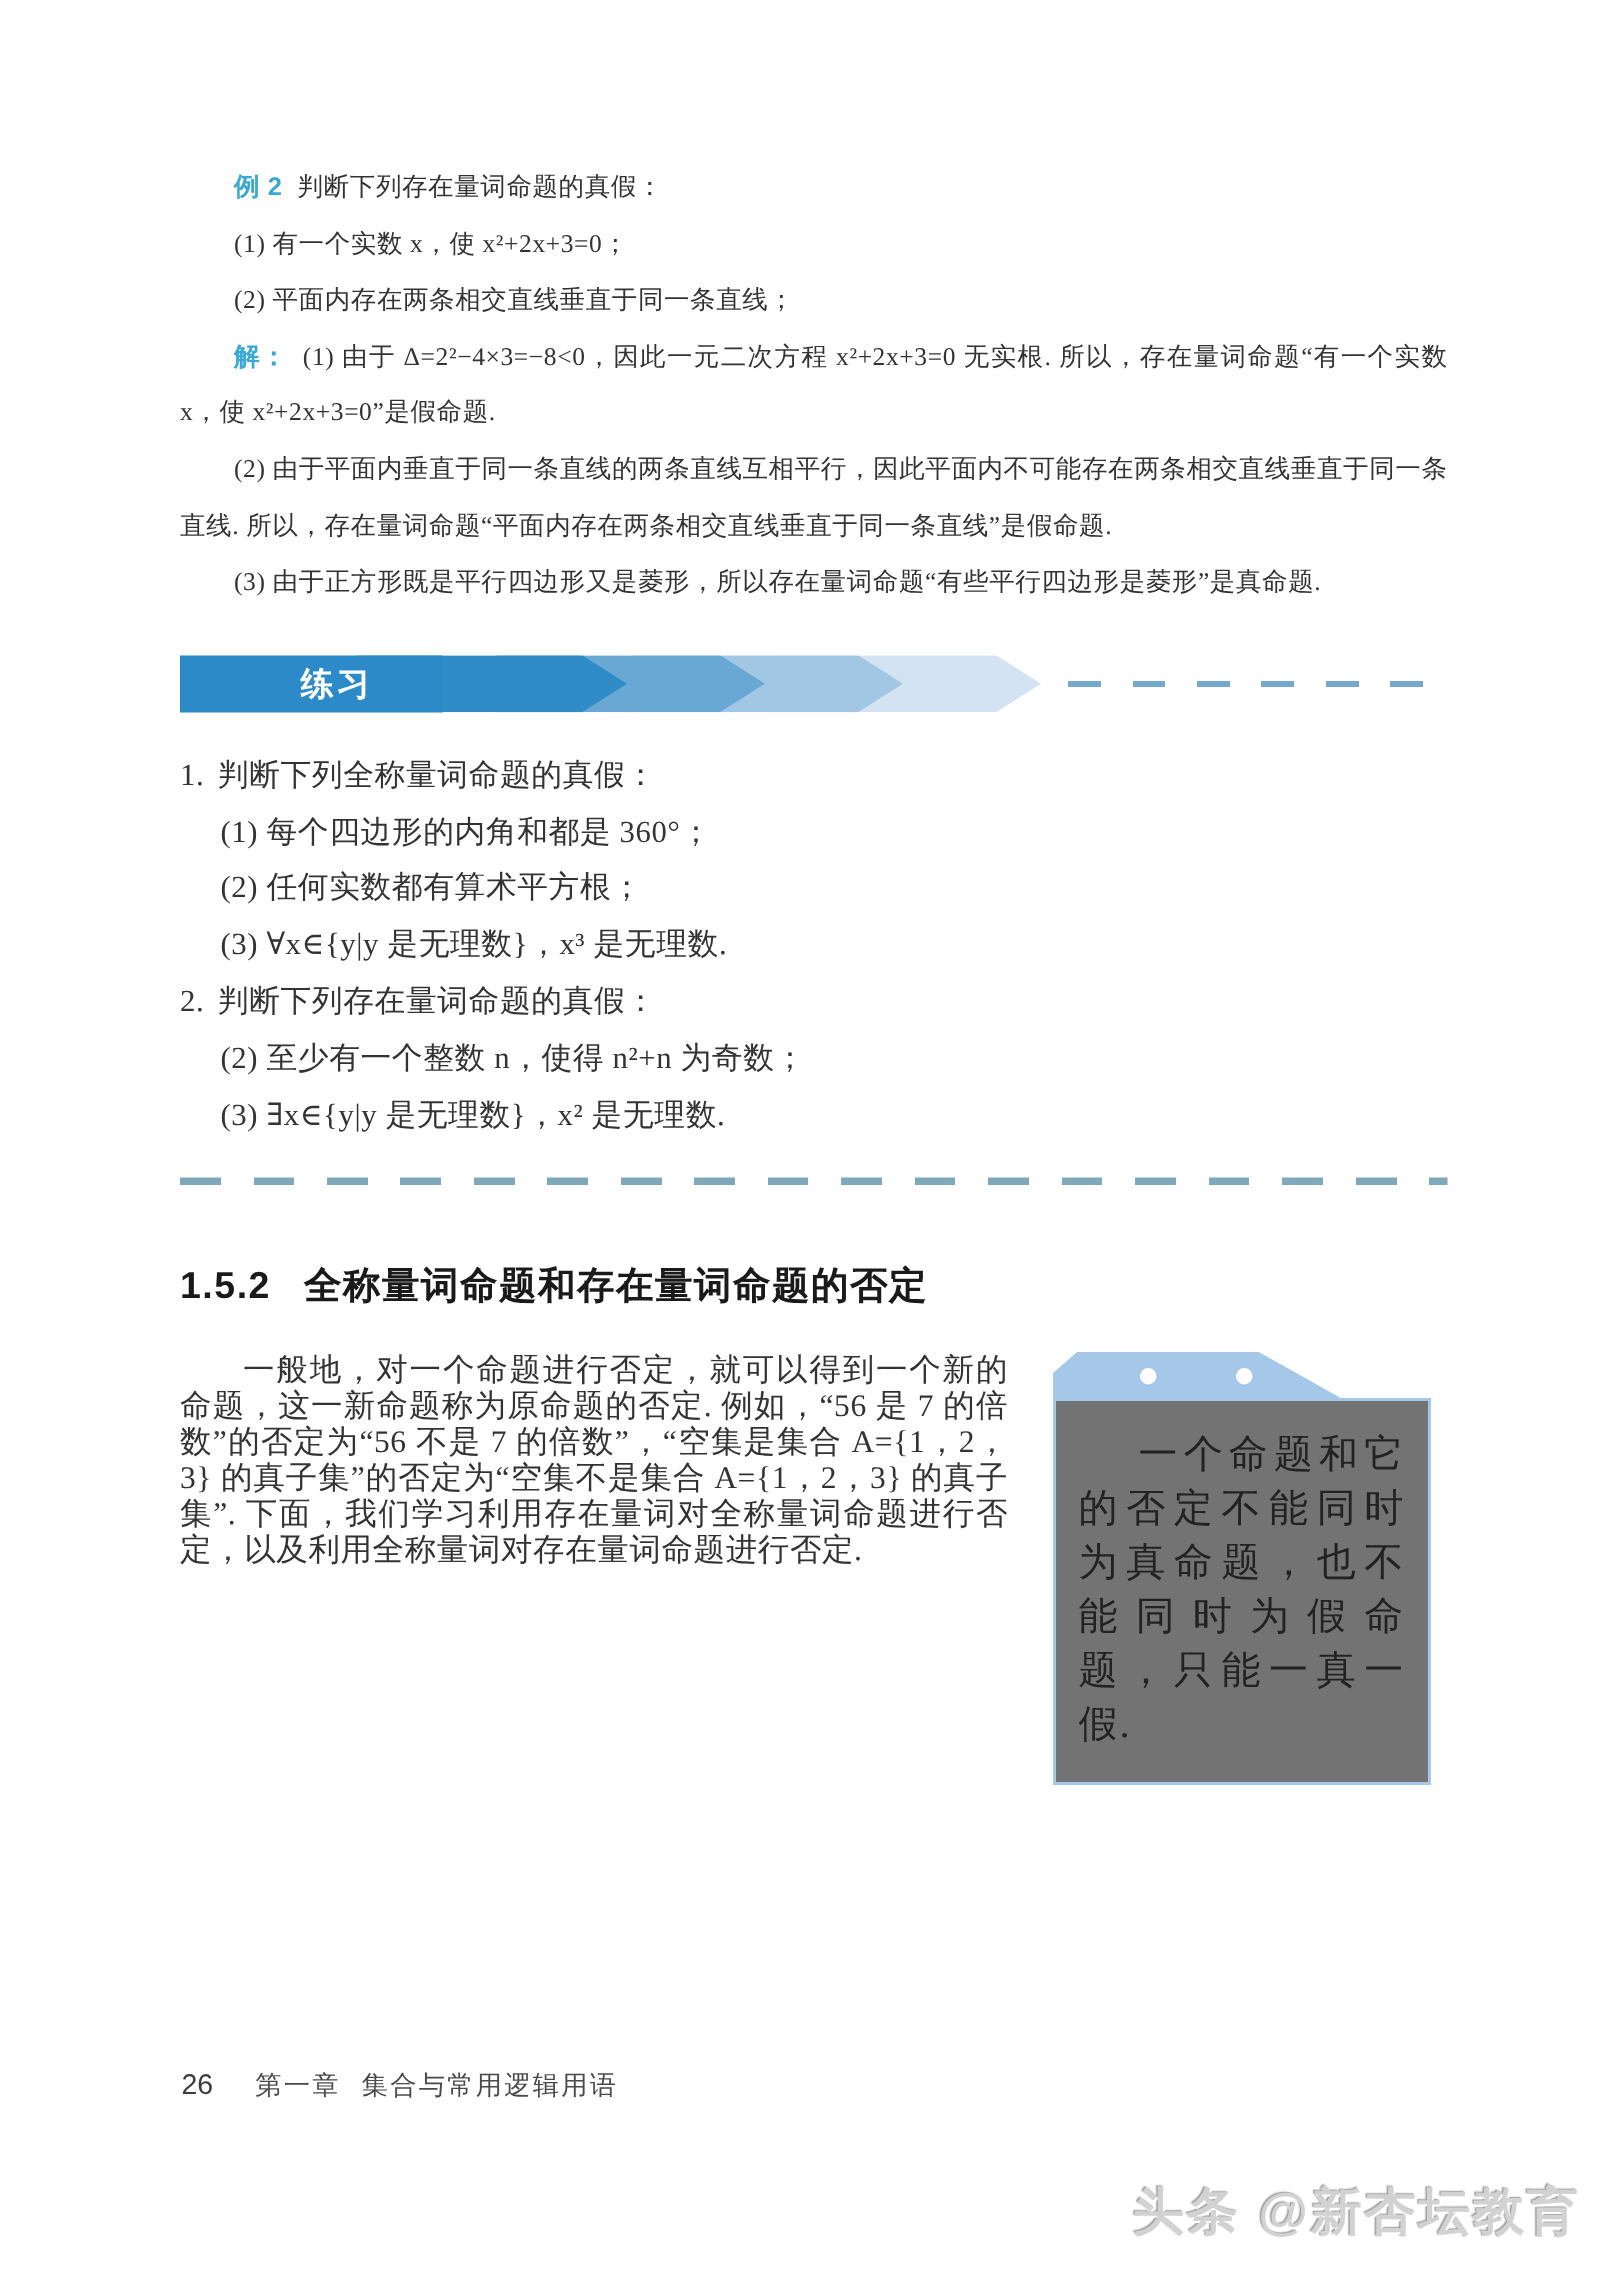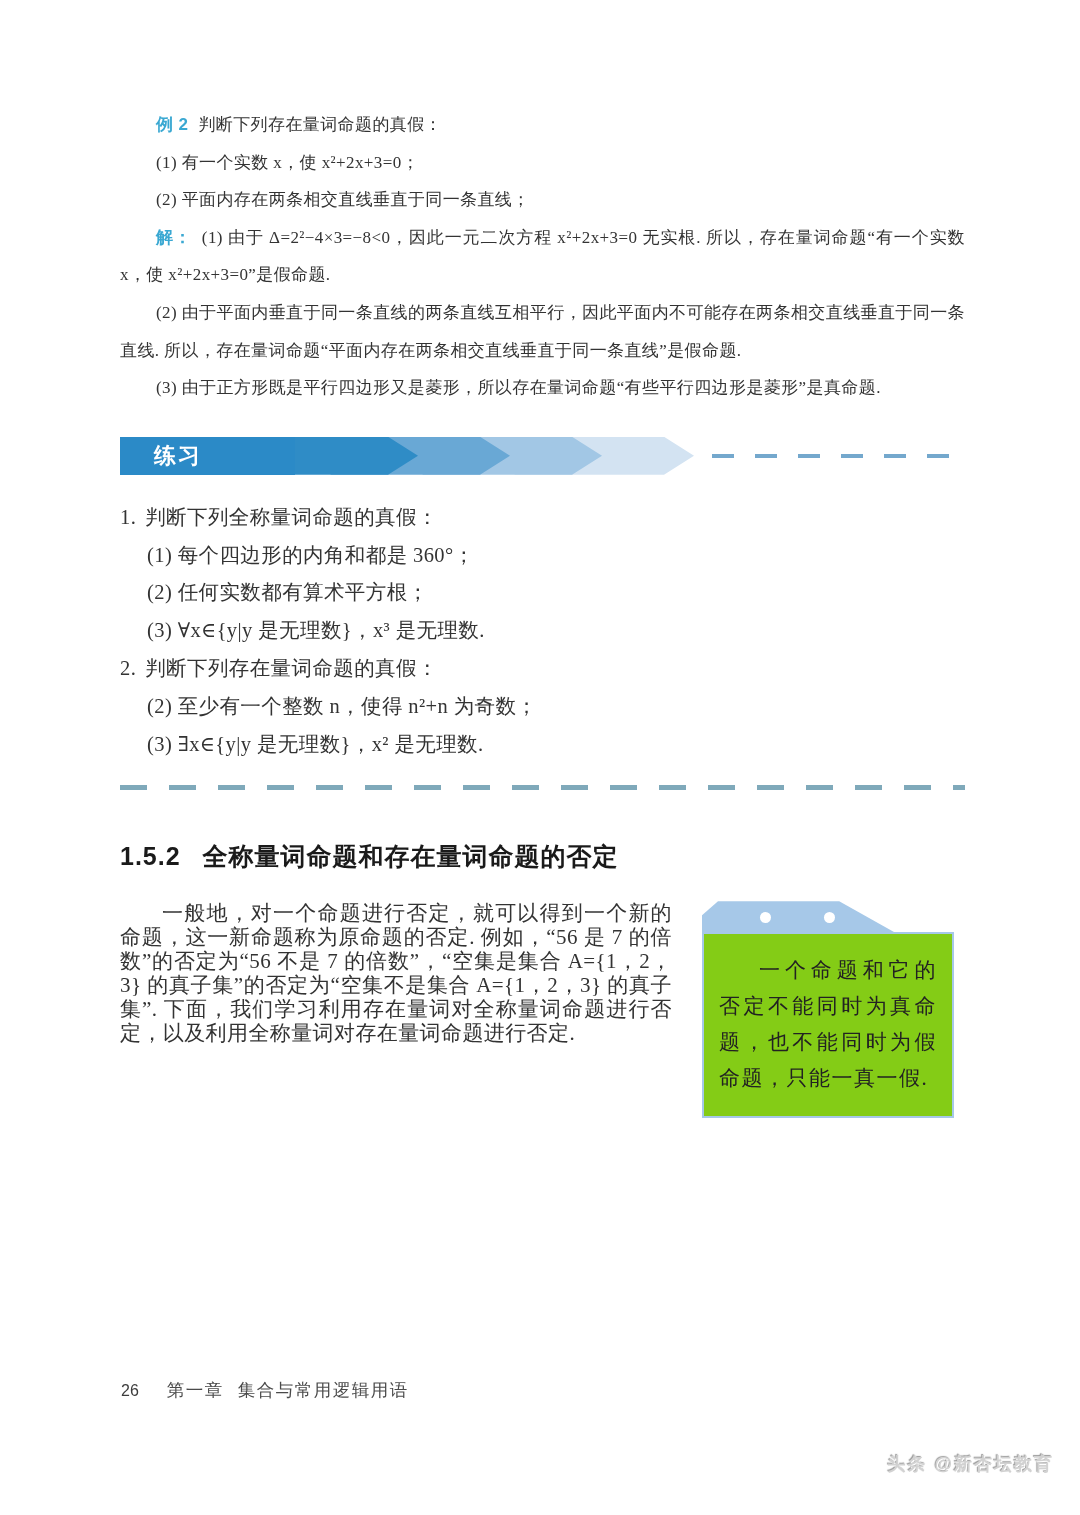--- a/index.html
+++ b/index.html
@@ -8,21 +8,21 @@
     font-family:"Liberation Serif","DejaVu Serif",serif;color:#333;
     overflow:hidden;
   }
   .content{position:absolute;left:120px;top:106px;width:845px;}
   p.line{margin:0;font-size:17px;line-height:37.6px;text-align:justify;letter-spacing:0.4px;}
   .indent{text-indent:36px;}
   .label-blue{color:#3aa8d2;font-weight:bold;font-family:"Liberation Sans","DejaVu Sans",sans-serif;}
   .lbl-gap{margin-right:10px;}
 
   
-  .banner{position:relative;height:38px;margin:30px 0 24px 0;}
+  .banner{position:relative;height:38px;margin:30px 0 24px 0;text-align:center;}
   .banner-box{
     position:absolute;left:0;top:0;width:175px;height:38px;background:#2b8ac7;z-index:6;
     color:#fff;font-family:"Liberation Sans","DejaVu Sans",sans-serif;
     font-size:22px;font-weight:bold;line-height:38px;padding-left:34px;box-sizing:border-box;
     letter-spacing:2px;
   }
   .chev{position:absolute;top:0;height:38px;width:180px;
     clip-path:polygon(0 0,calc(100% - 30px) 0,100% 50%,calc(100% - 30px) 100%,0 100%,30px 50%);}
   .c1{left:118px;background:#2f8cc6;z-index:5;}
   .c2{left:210px;background:#69a8d5;z-index:4;}
@@ -44,31 +44,31 @@
     font-size:25px;color:#1a1a1a;font-weight:bold;letter-spacing:1px;}
   .sec-num{margin-right:22px;}
   .sec-body{display:flex;margin-top:28px;}
   .sec-text{width:552px;font-size:21px;line-height:24px;text-align:justify;
     text-indent:42px;letter-spacing:0.4px;}
   .note-col{margin-left:30px;width:252px;flex:none;}
   .note-tab{position:relative;height:33px;width:196px;background:#a6c8e8;
     clip-path:polygon(0 100%,0 14px,16px 0,70% 0,100% 100%);margin-bottom:-2px;z-index:2;}
   .note-dot{position:absolute;top:11px;width:11px;height:11px;border-radius:50%;background:#fff;}
   .dot1{left:58px;} .dot2{left:122px;}
-  .note-body{position:relative;z-index:1;border:2px solid #a6c8e8;background:#84cc16;
-    padding:18px 15px 20px 15px;font-size:21px;line-height:36px;letter-spacing:1.5px;
+  .note-body{position:relative;z-index:1;border:2px solid #a6c8e8;background:#737373;
+    padding:18px 15px 20px 15px;font-size:26px;line-height:36px;letter-spacing:1.5px;
     text-indent:40px;color:#222;text-align:justify;}
 
   
   .footer{position:absolute;left:121px;top:1378px;display:flex;align-items:baseline;}
-  .pg-num{font-family:"Liberation Sans","DejaVu Sans",sans-serif;font-size:16px;color:#3c3c3c;margin-right:28px;}
+  .pg-num{font-family:"Liberation Sans","DejaVu Sans",sans-serif;font-size:19px;color:#3c3c3c;margin-right:28px;}
   .chap{font-size:17.5px;color:#4a4a4a;letter-spacing:1.5px;}
   .chap .chap-gap{display:inline-block;width:14px;}
   .watermark{position:absolute;right:26px;top:1452px;
-    font-family:"Liberation Sans","DejaVu Sans",sans-serif;font-size:18px;font-weight:bold;
+    font-family:"Liberation Sans","DejaVu Sans",sans-serif;font-size:34px;font-weight:bold;
     color:#d2d2d2;letter-spacing:2px;
     text-shadow:1px 1px 0 #ffffff,-1px -1px 1px #9a9a9a;}
 </style>
 </head>
 <body>
 
 <div class="content">
 
   <div>
     <p class="line indent"><span class="label-blue lbl-gap">例 2</span><span>判断下列存在量词命题的真假：</span></p>

